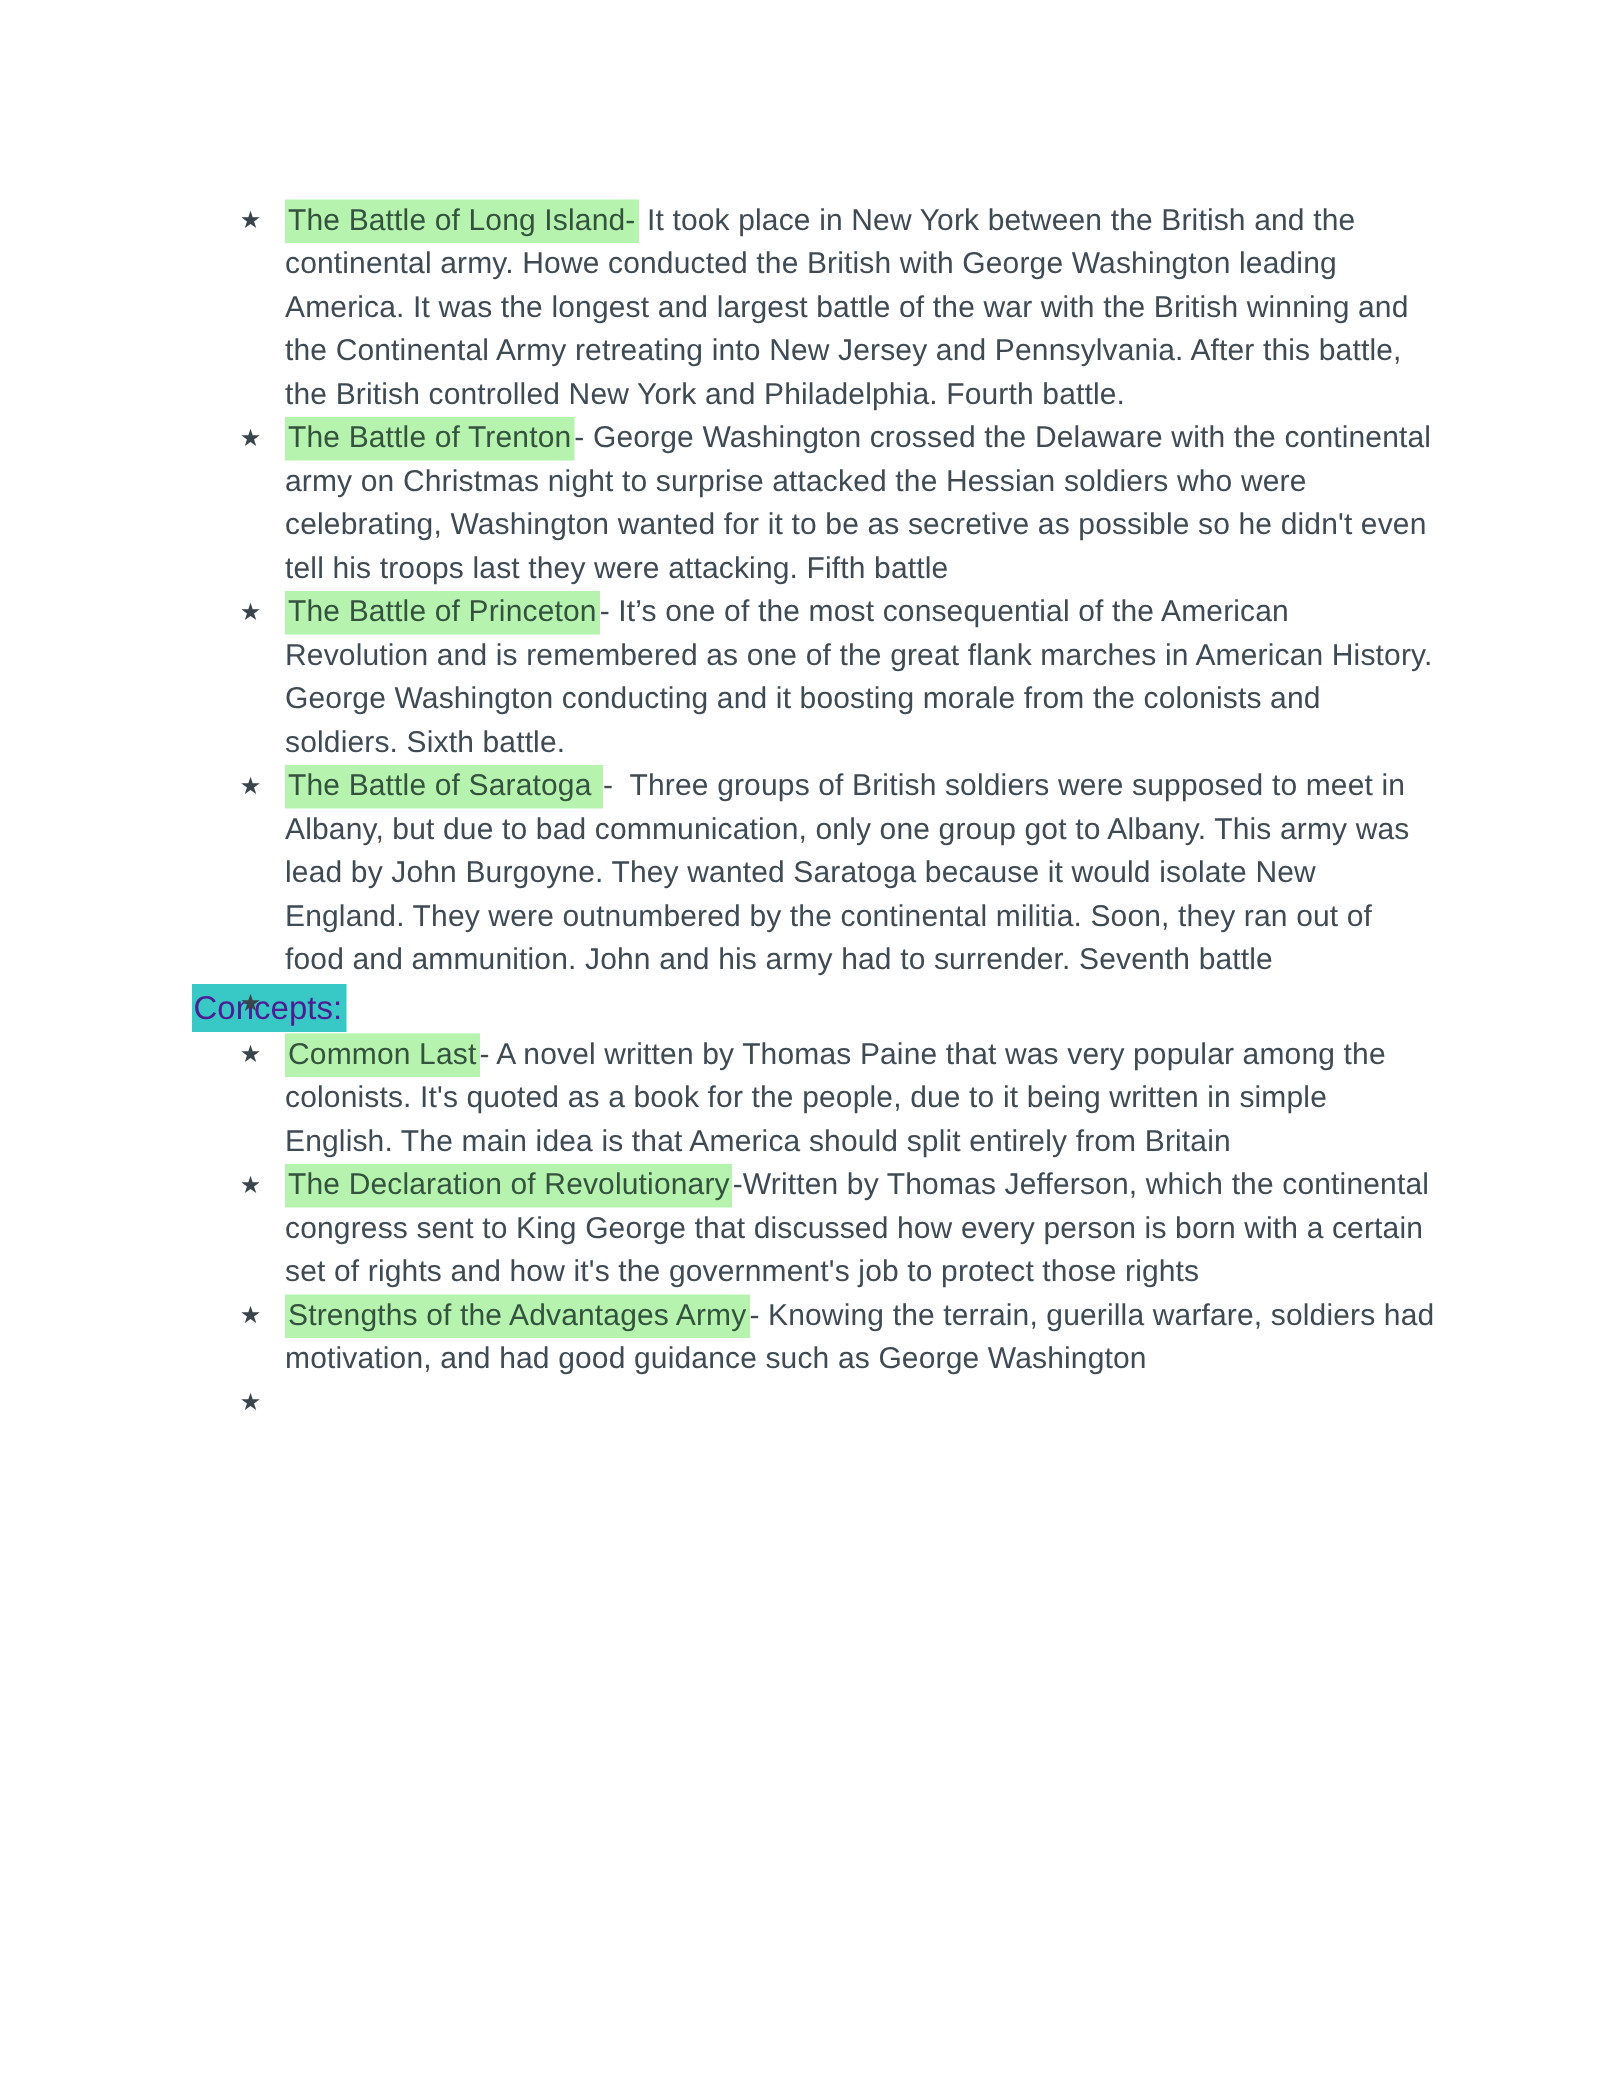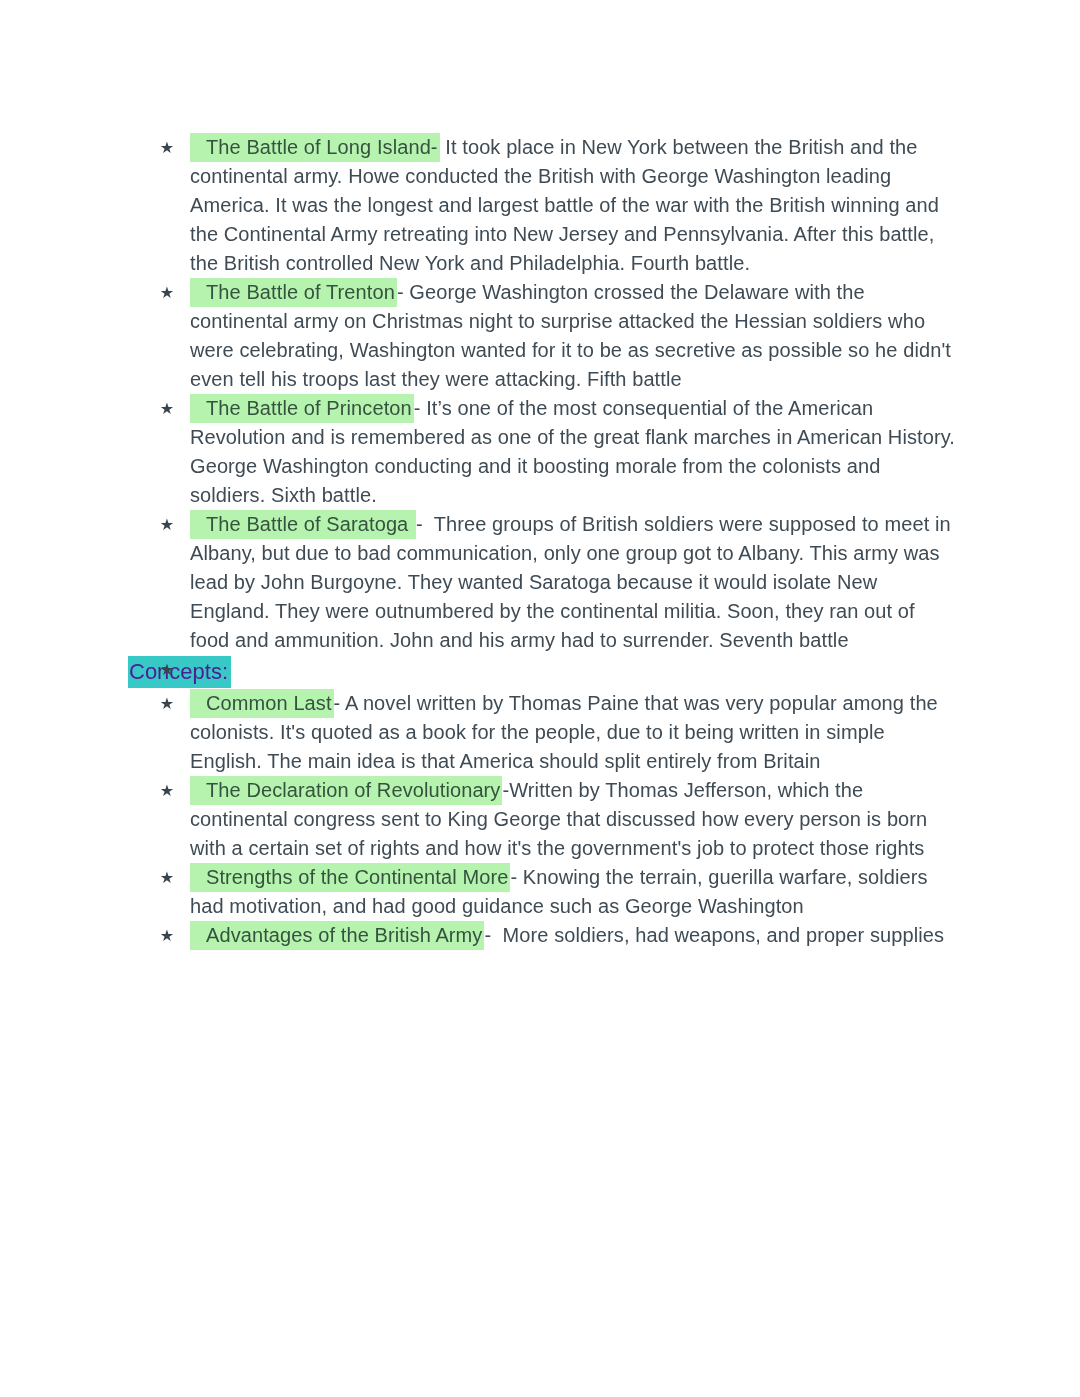--- a/index.html
+++ b/index.html
@@ -40,21 +40,21 @@
     font-size: 16px;
     line-height: 29px;
     color: #3a444c;
   }
   .item-text, mark {
     white-space: pre-wrap;
   }
   mark.hl-green {
     background: #b5f3ae;
     color: #35523f;
-    padding: 3px 2px 4px 16px;
+    padding: 3px 2px 4px 2px;
   }
   .heading {
     font-size: 22px;
     line-height: 30px;
     margin: 2px 0 2px 0;
     font-weight: normal;
   }
   mark.hl-cyan {
     background: #38c9c6;
     color: #4c1d95;
@@ -96,21 +96,20 @@
     <li>
       <span class="star">★</span>
       <span><mark class="hl-green">Common Last</mark><span class="item-text">- A novel written by Thomas Paine that was very popular among the colonists. It's quoted as a book for the people, due to it being written in simple English. The main idea is that America should split entirely from Britain</span></span>
     </li>
     <li>
       <span class="star">★</span>
       <span><mark class="hl-green">The Declaration of Revolutionary</mark><span class="item-text">-Written by Thomas Jefferson, which the continental congress sent to King George that discussed how every person is born with a certain set of rights and how it's the government's job to protect those rights</span></span>
     </li>
     <li>
       <span class="star">★</span>
-      <span><mark class="hl-green">Strengths of the Continental More</mark><span class="item-text">- Knowing the terrain, guerilla warfare, soldiers had motivation, and had good guidance such as George Washington</span></span>
+      <span><mark class="hl-green">Strengths of the Advantages Army</mark><span class="item-text">- Knowing the terrain, guerilla warfare, soldiers had motivation, and had good guidance such as George Washington</span></span>
     </li>
     <li>
       <span class="star">★</span>
-      <span><mark class="hl-green">Advantages of the British Army</mark><span class="item-text">-  More soldiers, had weapons, and proper supplies</span></span>
     </li>
   </ul>
 
 </div>
 
 </body></html>

